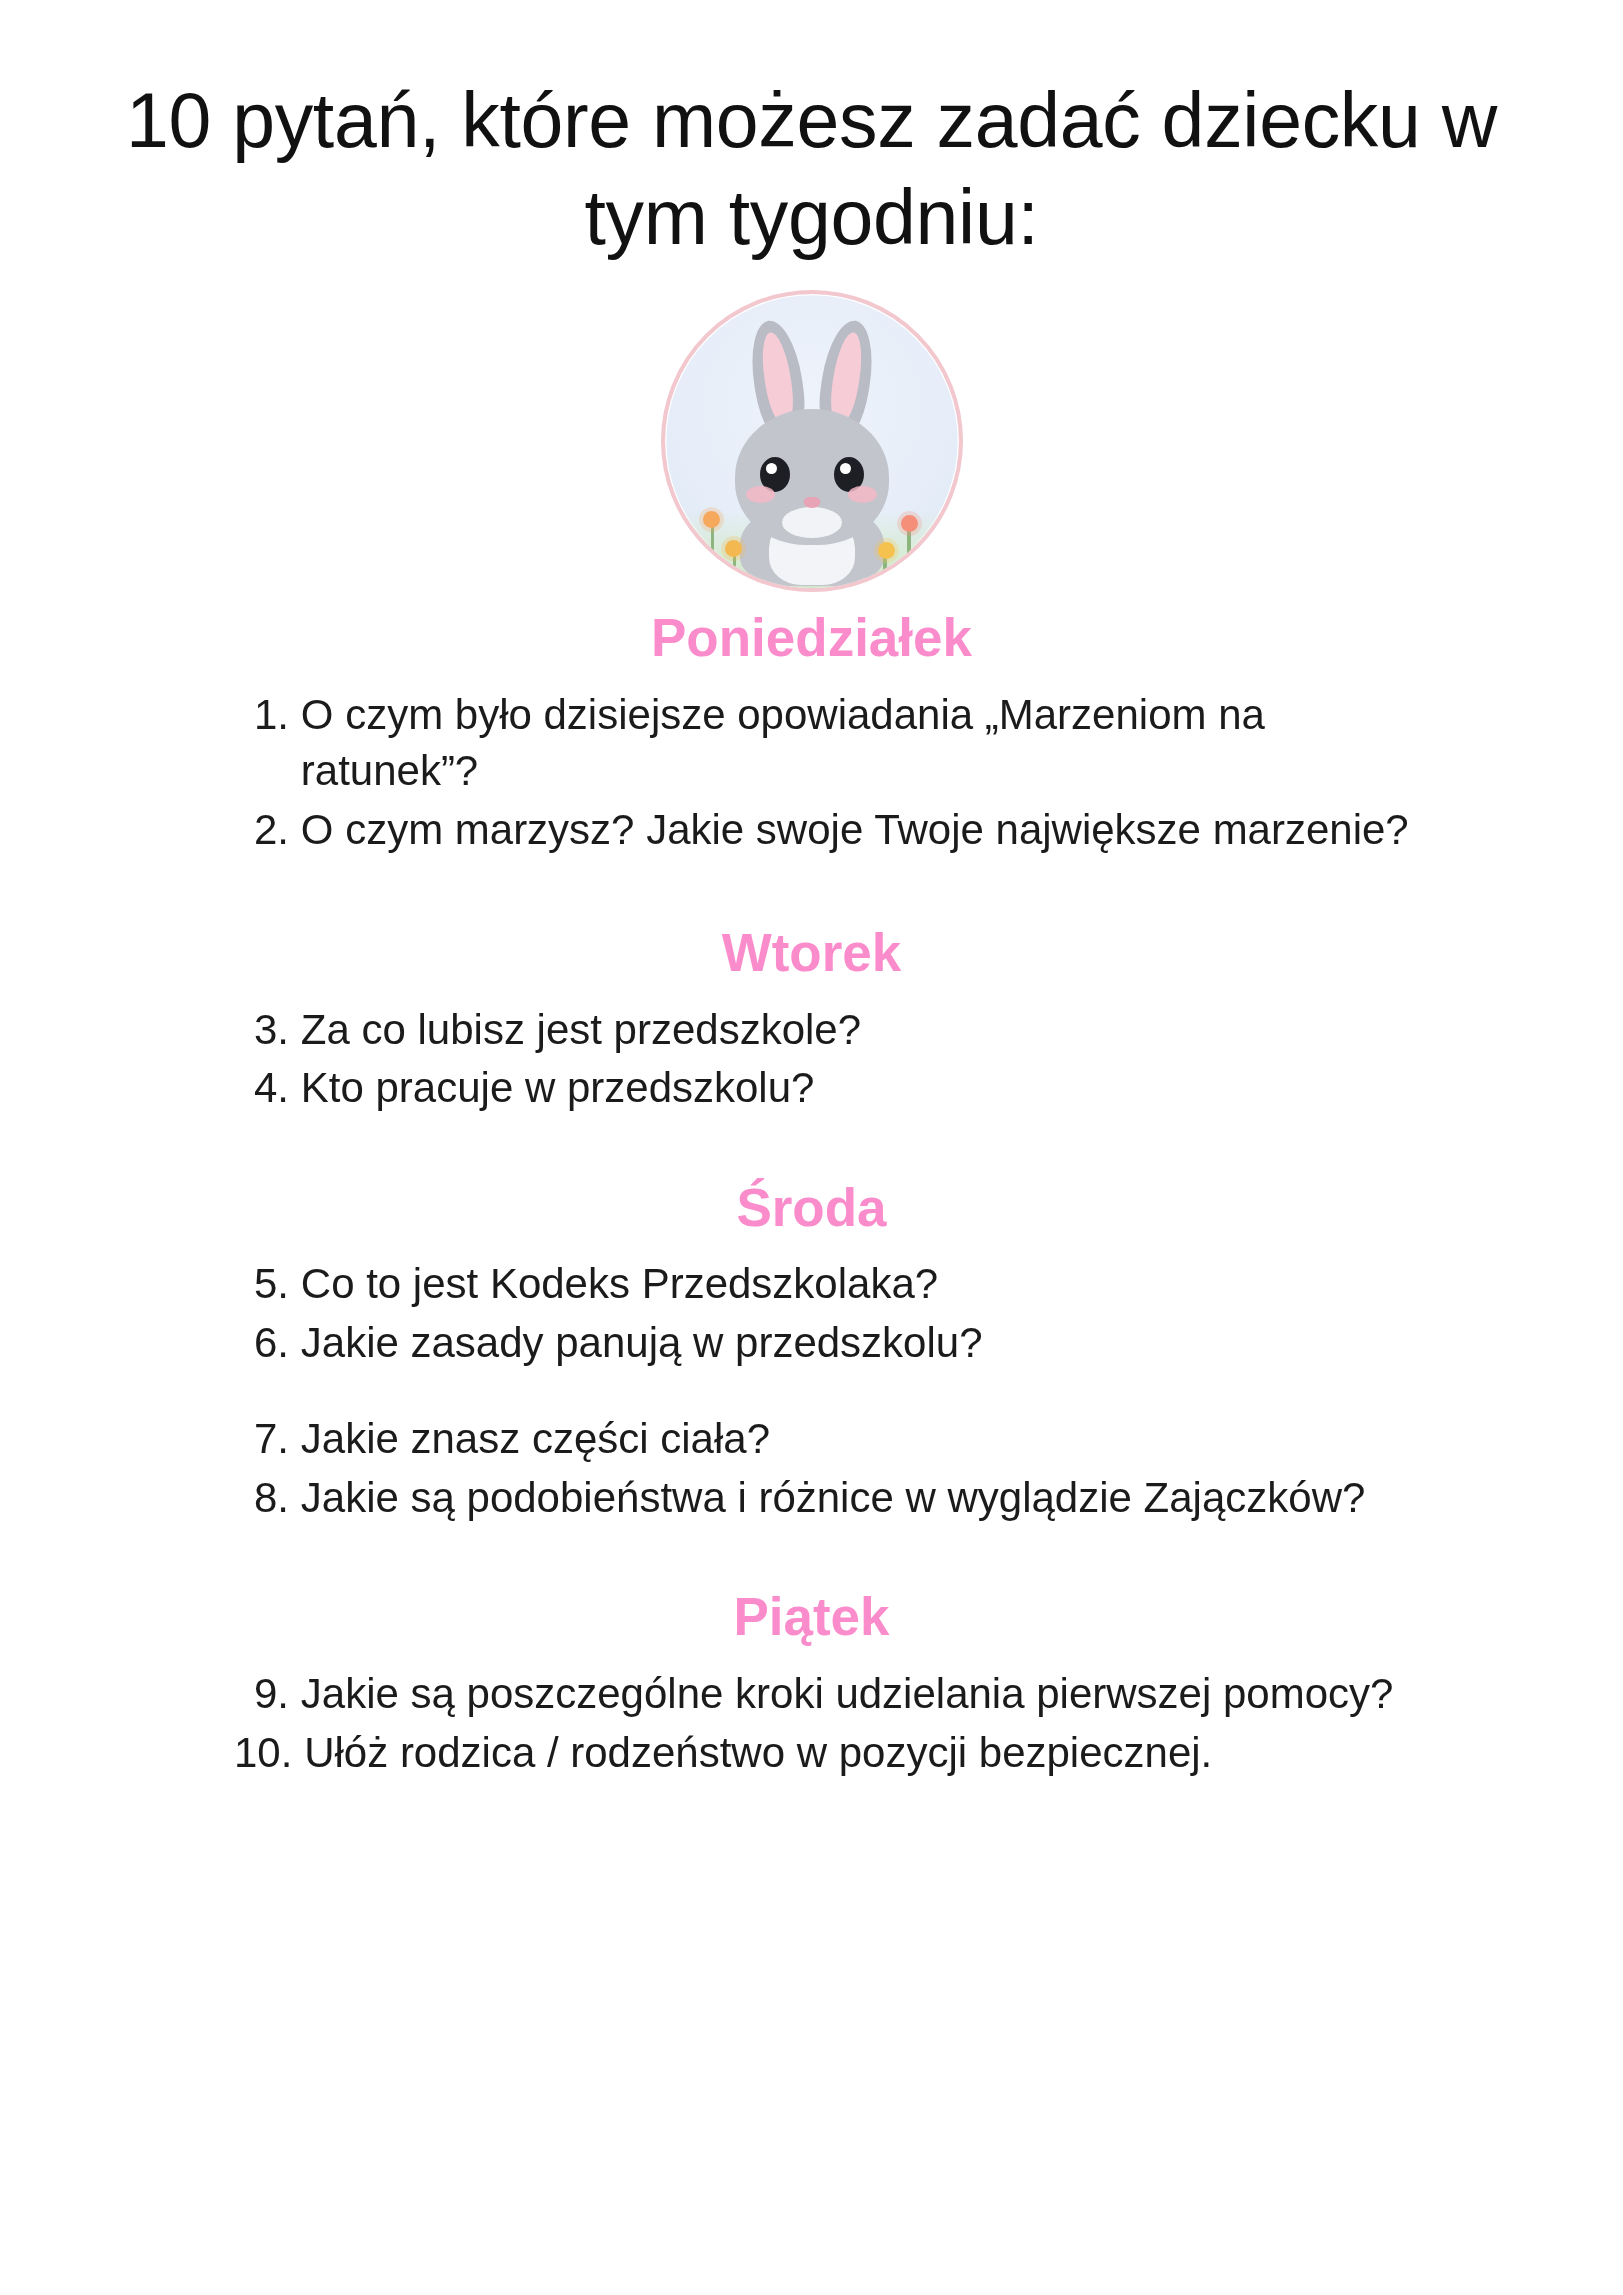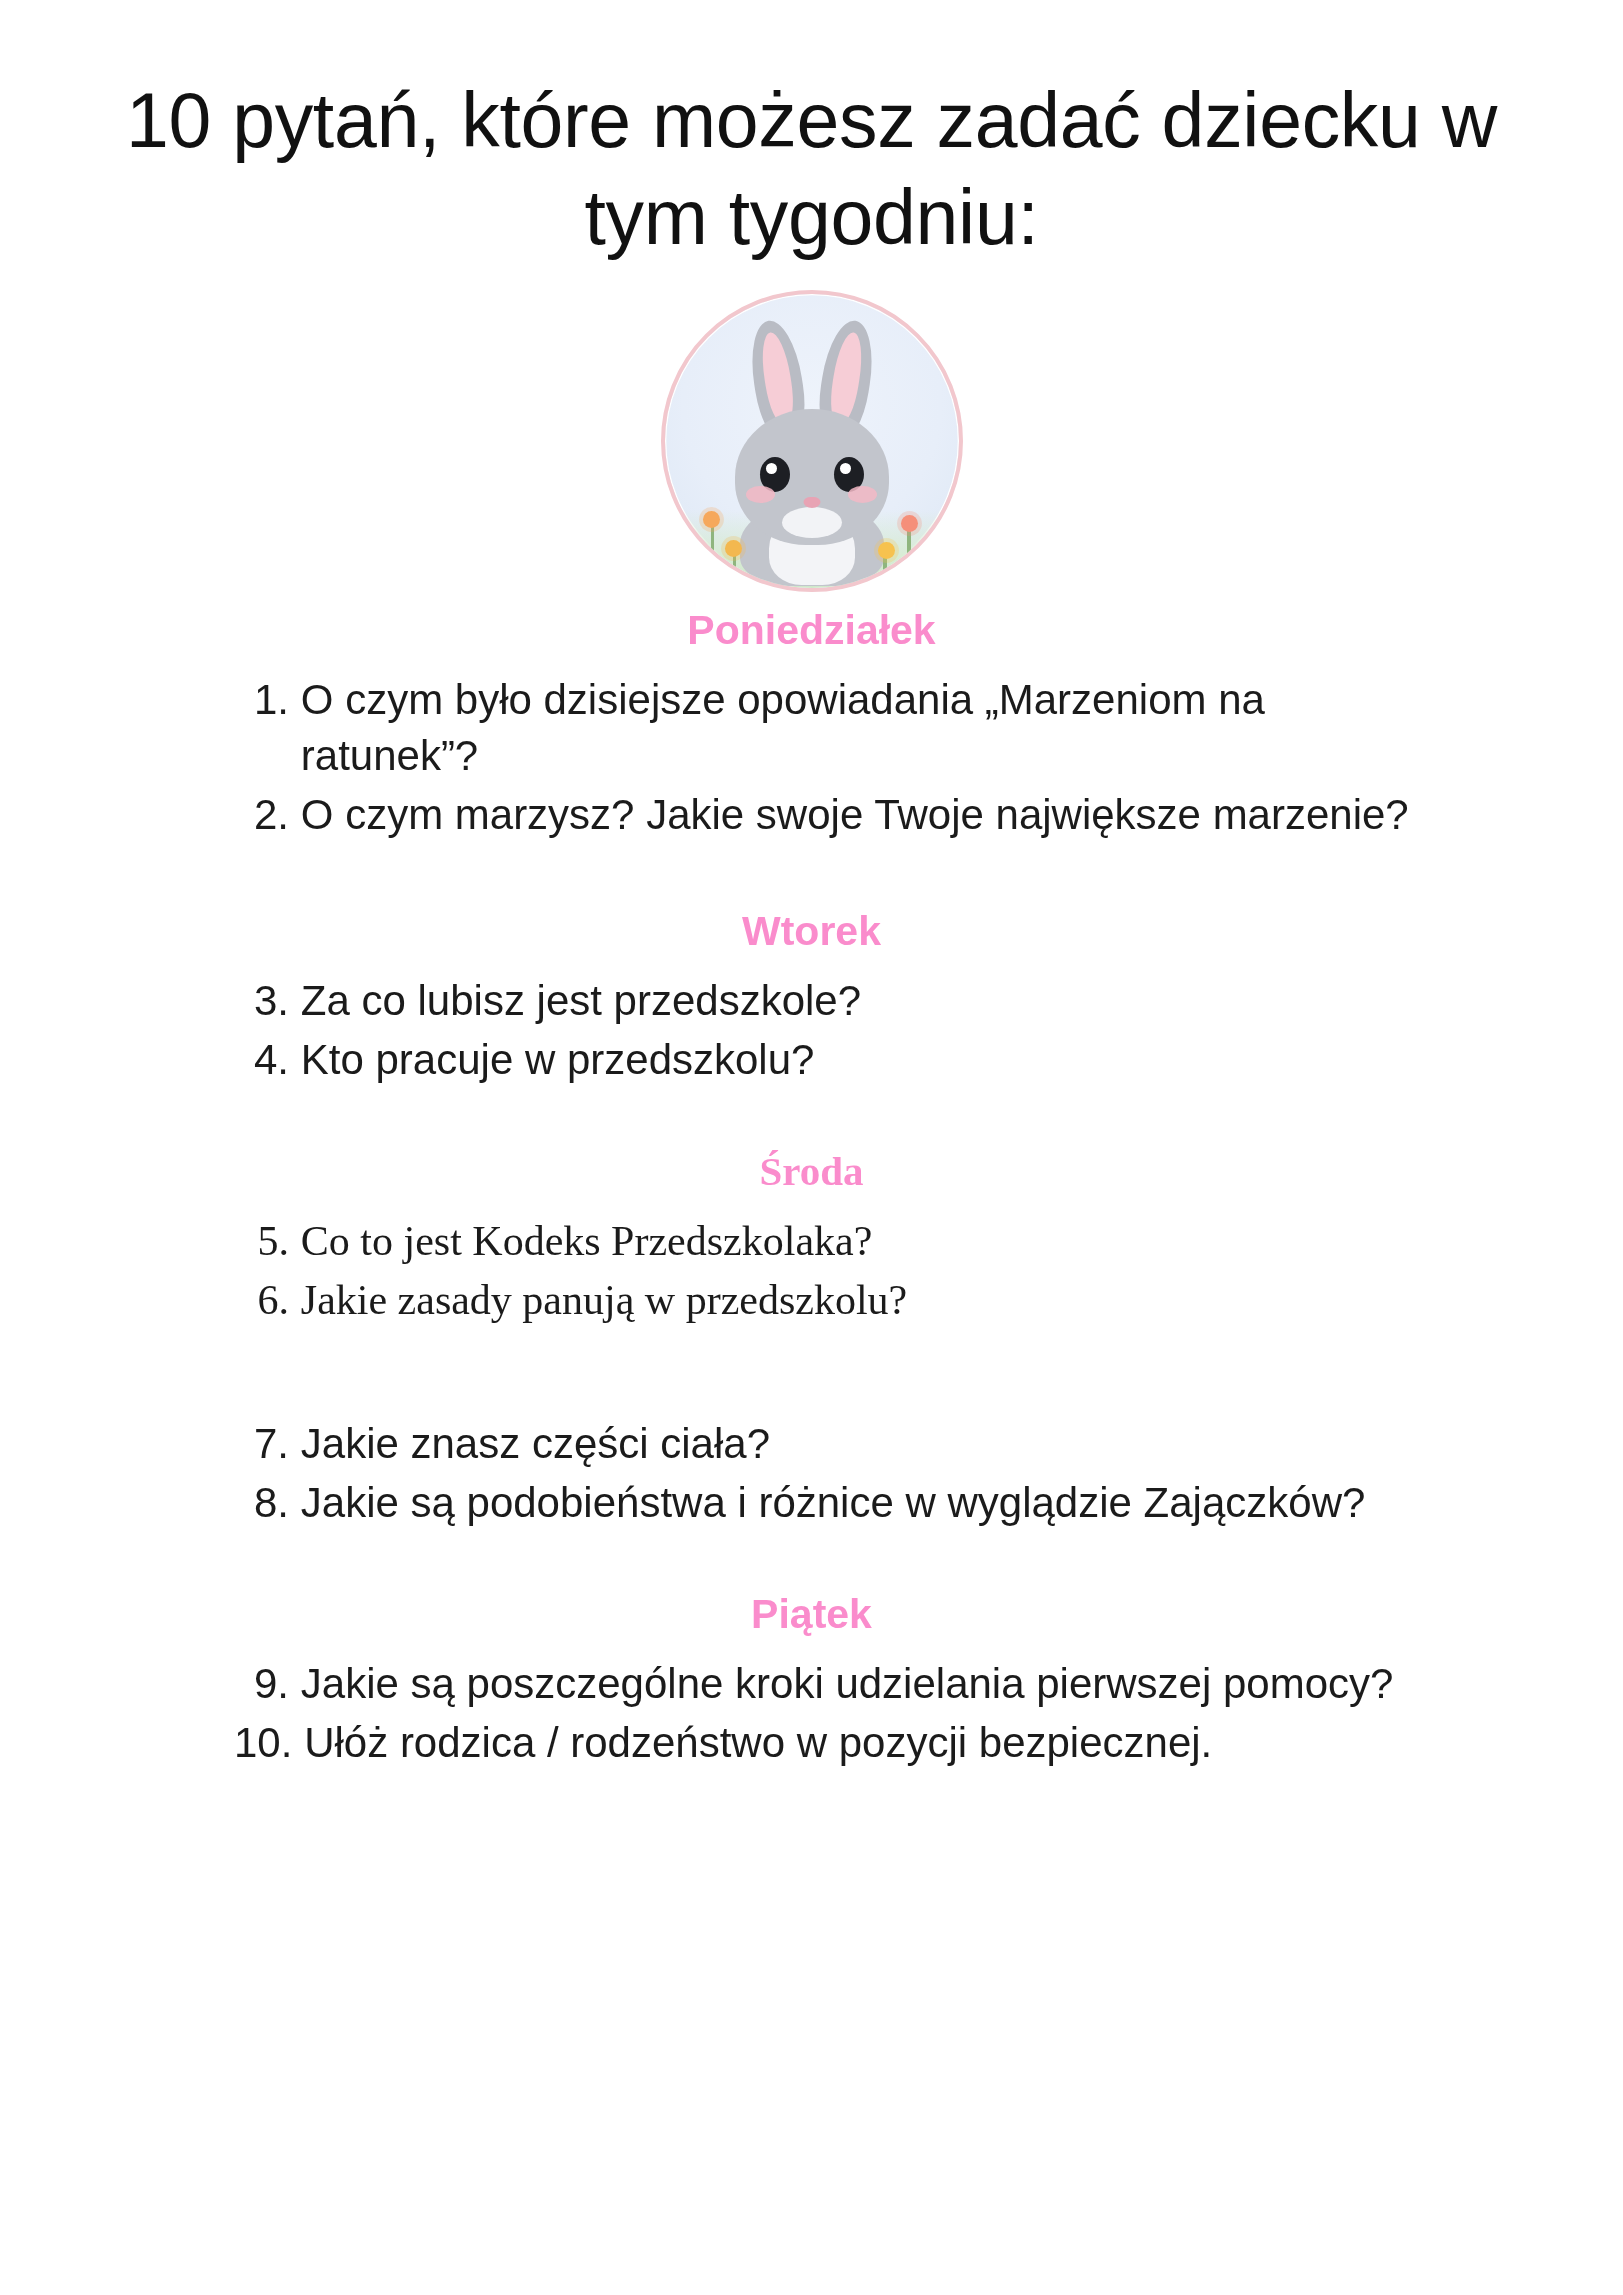--- a/index.html
+++ b/index.html
@@ -184,21 +184,21 @@
     margin-top: 3.9px;
   }
   .day-block {
     margin-bottom: 47px;
   }
   .day-block:last-child { margin-bottom: 10px; }
   .day-name {
     text-align: center;
     color: #fa8ccc;
     font-weight: 700;
-    font-size: 41px;
+    font-size: 53px;
     line-height: 1.2;
     margin-bottom: 17px;
   }
   ol.q-list {
     list-style: none;
     margin: 0;
     padding: 0;
   }
   ol.q-list li {
     display: flex;
@@ -217,21 +217,21 @@
     margin-right: 11.8px;
     white-space: nowrap;
   }
   ol.q-list li .txt {
     flex: 1 1 auto;
   }
 
   
   .day-block.monday   { margin-bottom: 63px; }
   .day-block.tuesday  { margin-bottom: 59px; }
-  .day-block.wednesday{ margin-bottom: 88px; font-family: Liberation Serif, serif; }
+  .day-block.wednesday{ margin-bottom: 40px; }
   .day-block.thursday { margin-bottom: 59px; }
 </style>
 </head>
 <body>
 
 <div class="page">
 
   <h1 class="title">10 pytań, które możesz zadać dziecku w tym tygodniu:</h1>
 
   <div class="hero">

